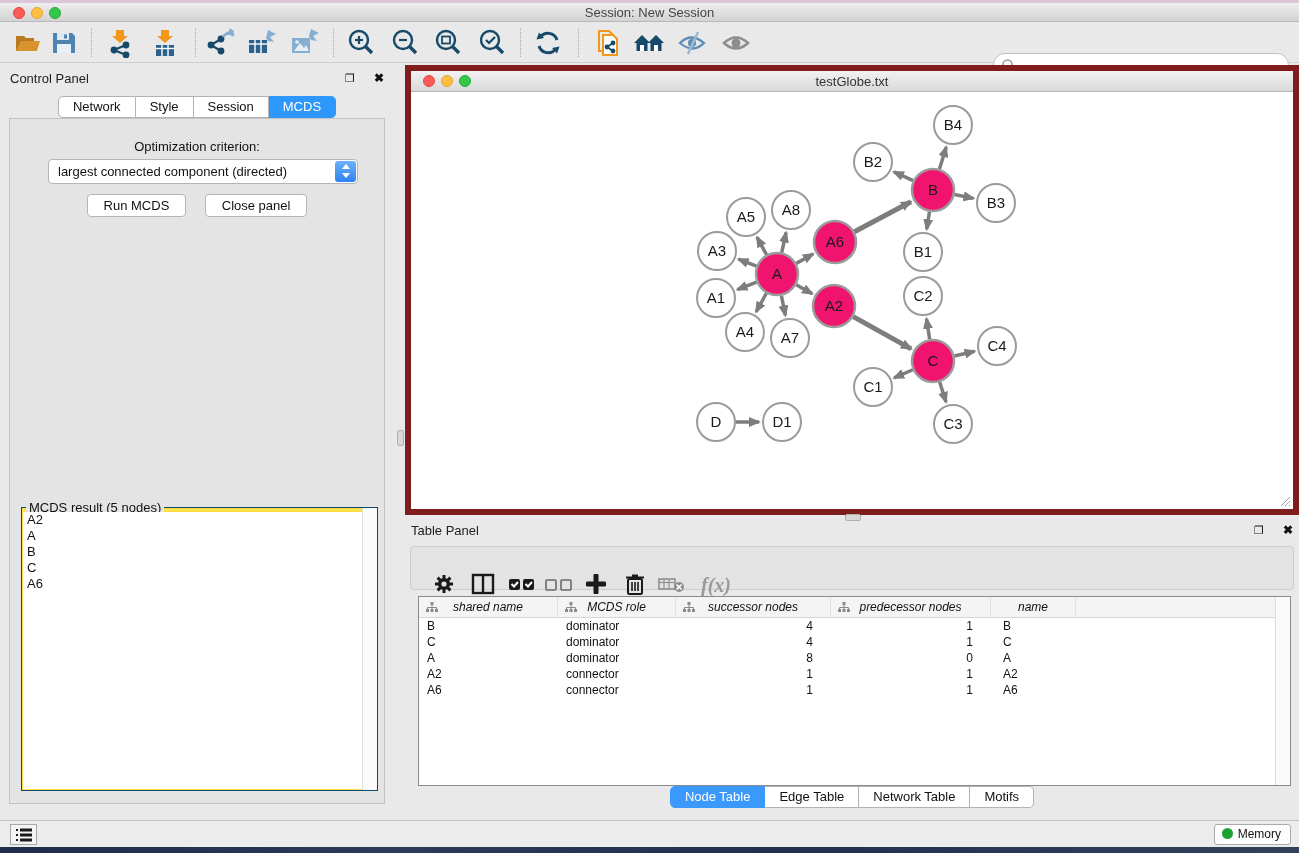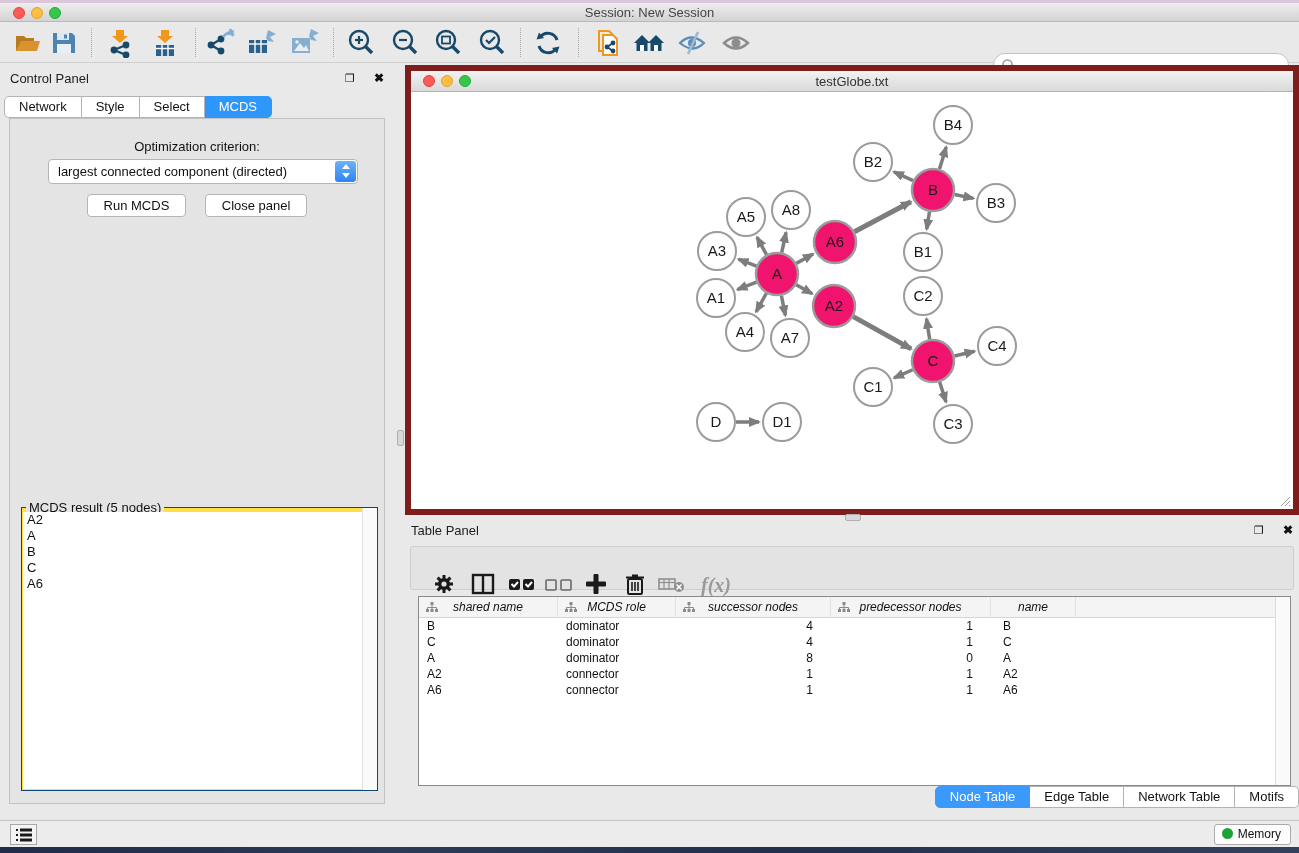--- a/index.html
+++ b/index.html
@@ -33,21 +33,21 @@
     position:absolute; right:10px; top:31px; width:296px; height:24px;
     background:#fff; border:1px solid #c3c3c3; border-radius:13px;
   }
   .search-box svg { position:absolute; left:7px; top:4px; }
 
   
   .control-panel { position:absolute; left:4px; top:66px; width:386px; height:746px; }
   .panel-title { font-size:13px; color:#222; position:absolute; left:6px; top:5px; }
   .panel-btns { position:absolute; right:6px; top:5px; font-size:12px; color:#111; letter-spacing:8px; }
   .panel-btns span { cursor:default; }
-  .cp-tabs { position:absolute; left:0; right:0; top:30px; text-align:left; }
+  .cp-tabs { position:absolute; left:0; right:0; top:30px; text-align:center; }
   .seg { display:inline-flex; }
   .seg .tab {
     height:22px; line-height:20px; font-size:13px; padding:0 14px;
     background:#fff; border:1px solid #b3b3b3; border-left:none; color:#111; cursor:default;
   }
   .seg .tab:first-child { border-left:1px solid #b3b3b3; border-radius:5px 0 0 5px; }
   .seg .tab:last-child { border-radius:0 5px 5px 0; }
   .seg .tab.active { background:#2e97fb; border-color:#2e97fb; color:#fff; }
   .cp-body {
     position:absolute; left:5px; right:5px; top:52px; bottom:8px;
@@ -108,21 +108,21 @@
     background:#fff; border:1px solid #8a8a8a;
   }
   .thead { position:absolute; left:0; top:0; right:15px; height:21px; background:#f4f4f4; border-bottom:1px solid #d6d6d6; }
   .th { position:absolute; top:0; height:21px; border-right:1px solid #e2e2e2;font-style:italic; }
   .th .lbl { position:absolute; left:0; right:0; top:3px; text-align:center; font-size:12px; color:#111; }
   .th svg { position:absolute; left:7px; top:5px; }
   .tbody { position:absolute; left:0; top:21px; right:15px; bottom:0; overflow:hidden; }
   .trow { position:relative; height:16px; }
   .td { position:absolute; top:0; height:16px; font-size:12px; line-height:16px; color:#111; white-space:nowrap; }
   .table-scroll { position:absolute; right:0; top:0; bottom:0; width:15px; background:#fafafa; border-left:1px solid #dcdcdc; }
-  .tp-tabs { position:absolute; left:0; right:0; top:268px; text-align:right; }
+  .tp-tabs { position:absolute; left:0; right:0; top:268px; text-align:center; }
 
   
   .status-bar {
     position:absolute; left:0; top:820px; width:100%; height:27px;
     background:#ececec; border-top:1px solid #c4c4c4;
   }
   .list-btn {
     position:absolute; left:10px; top:3px; width:27px; height:21px;
     background:#f4f4f4; border:1px solid #a8a8a8; display:flex; align-items:center; justify-content:center;
   }
@@ -315,21 +315,21 @@
 <div class="control-panel">
   <div class="panel-title">Control Panel</div>
   <div class="panel-btns">
     <span style="font-size:11px;">❐</span>
     <span style="letter-spacing:0; font-weight:bold;">✖</span>
   </div>
   <div class="cp-tabs">
     <div class="seg">
       <span class="tab">Network</span>
       <span class="tab">Style</span>
-      <span class="tab">Select</span>
+      <span class="tab">Session</span>
       <span class="tab active">MCDS</span>
     </div>
   </div>
   <div class="cp-body">
     <div class="opt-label">Optimization criterion:</div>
     <div class="combo">
       <span class="combo-text">largest connected component (directed)</span>
       <span class="combo-stepper">
         <svg width="12" height="16">
             <polygon points="6,1 10,6 2,6" fill="#fff"></polygon>

